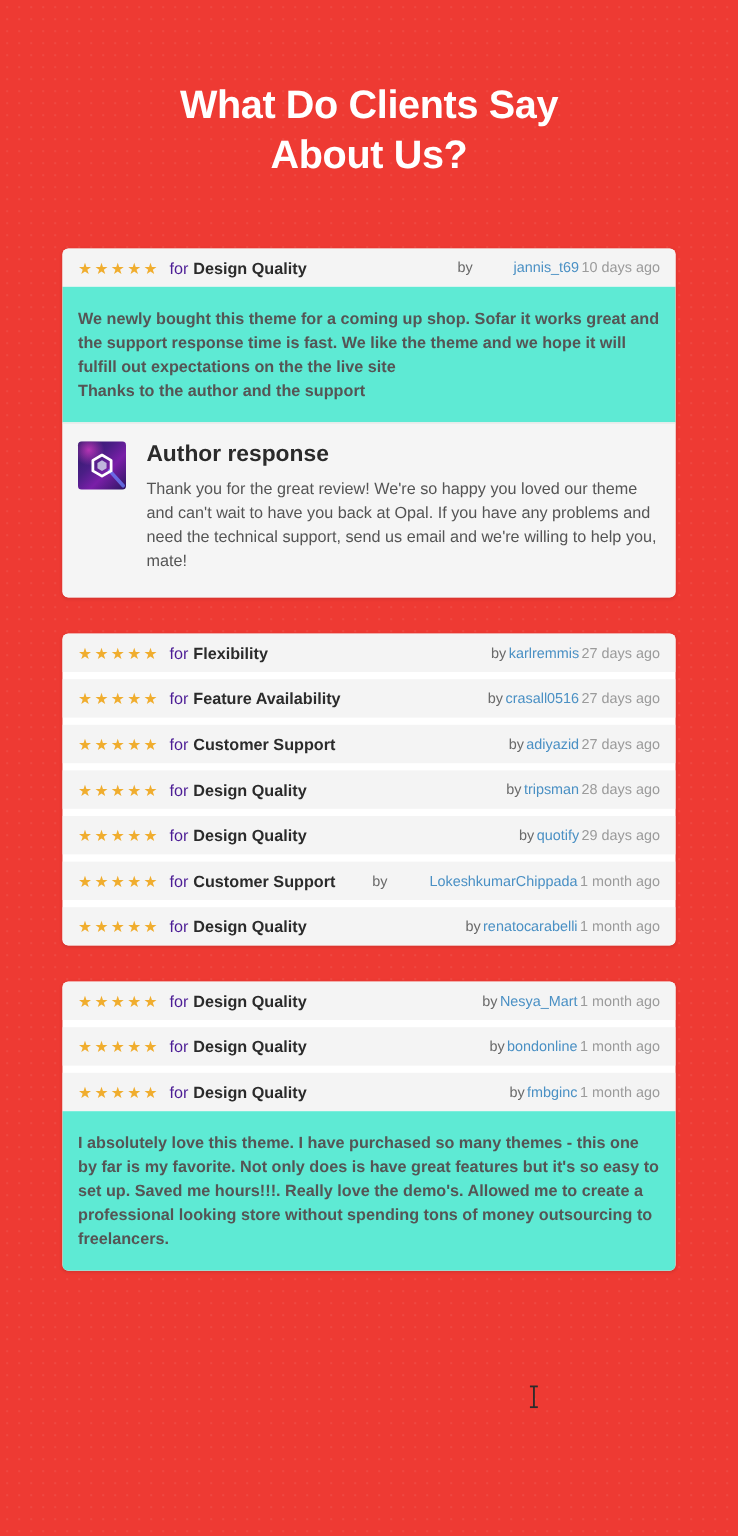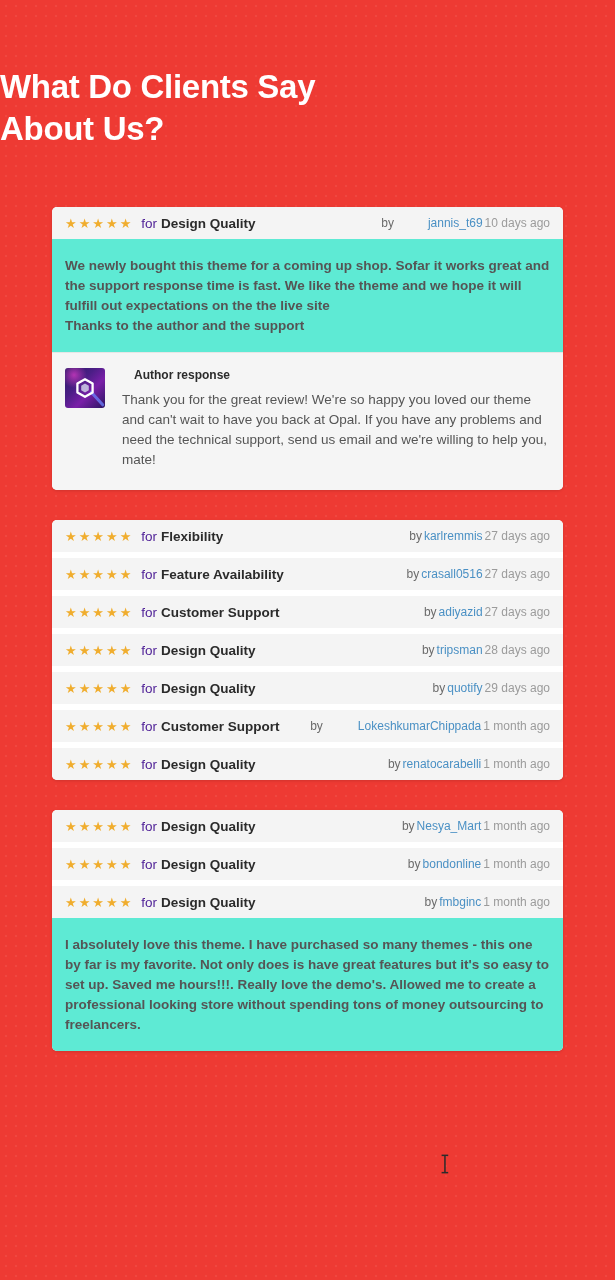--- a/index.html
+++ b/index.html
@@ -14,20 +14,21 @@
     background-size: 10px 10px;
     background-position: 1px 1px;
     font-family: "Liberation Sans", sans-serif;
     overflow: hidden;
     position: relative;
     -webkit-font-smoothing: antialiased;
   }
 
   
   .page-heading {
+    text-align: center;
     color: #ffffff;
     font-size: 33px;
     font-weight: bold;
     line-height: 42px;
     letter-spacing: -0.3px;
     padding-top: 66px;
     margin: 0;
     user-select: none;
   }
   .page-heading .hl { display: block; }
@@ -142,24 +143,24 @@
   }
   .author-avatar .hexwrap {
     position: absolute;
     inset: 0;
     display: flex;
     align-items: center;
     justify-content: center;
   }
   .response-text-col { flex: 1 1 auto; min-width: 0; }
   .response-title {
-    font-size: 12px;
+    font-size: 19px;
     font-weight: bold;
     color: #2b2b2b;
-    margin: 0 0 8px 12px;
+    margin: 0 0 8px 0;
   }
   .response-body {
     font-size: 13.5px;
     line-height: 20px;
     color: #555555;
     margin: 0;
   }
 
   
   .text-cursor {

